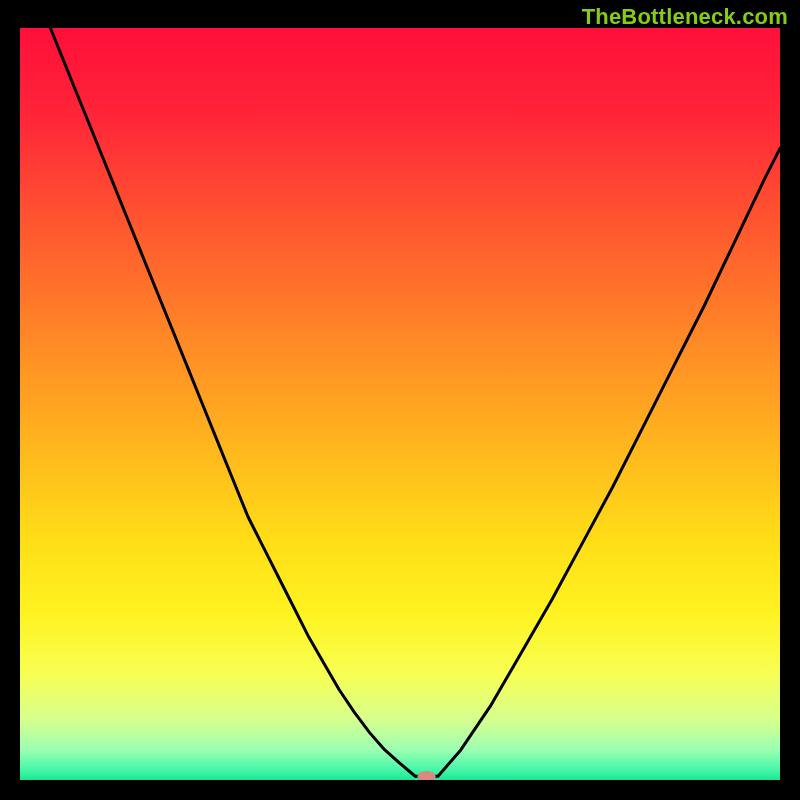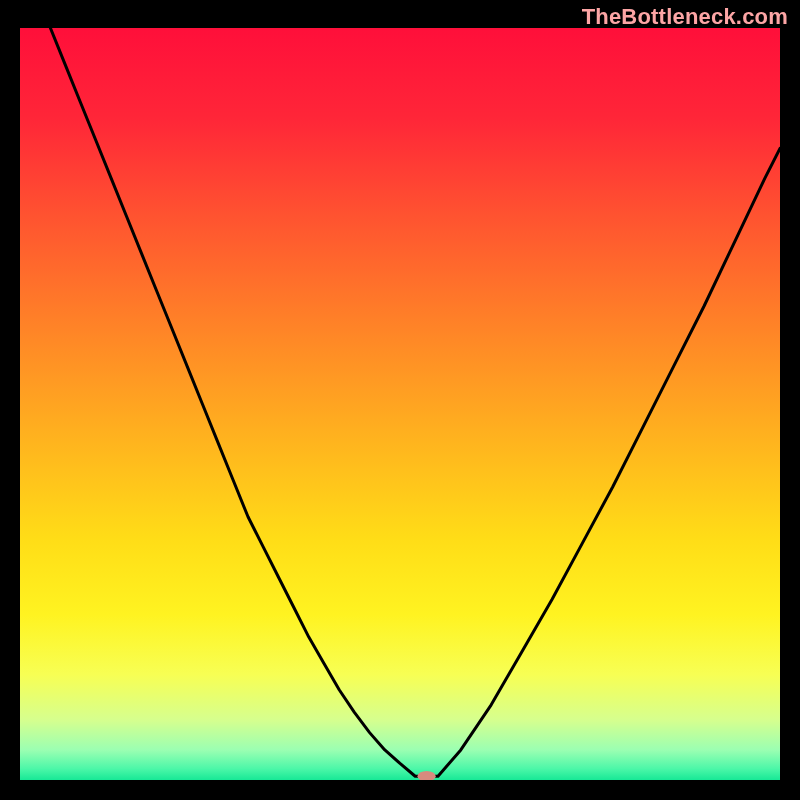--- a/index.html
+++ b/index.html
@@ -16,21 +16,21 @@
     height: 800px;
     background: #000;
   }
   .watermark {
     position: absolute;
     top: 4px;
     right: 12px;
     font-family: Arial, Helvetica, sans-serif;
     font-size: 22px;
     font-weight: 600;
-    color: #fca5a5;
+    color: #84cc16;
     letter-spacing: 0.2px;
   }
   .plot {
     position: absolute;
     left: 20px;
     top: 28px;
     width: 760px;
     height: 752px;
   }
   svg { display:block; }

